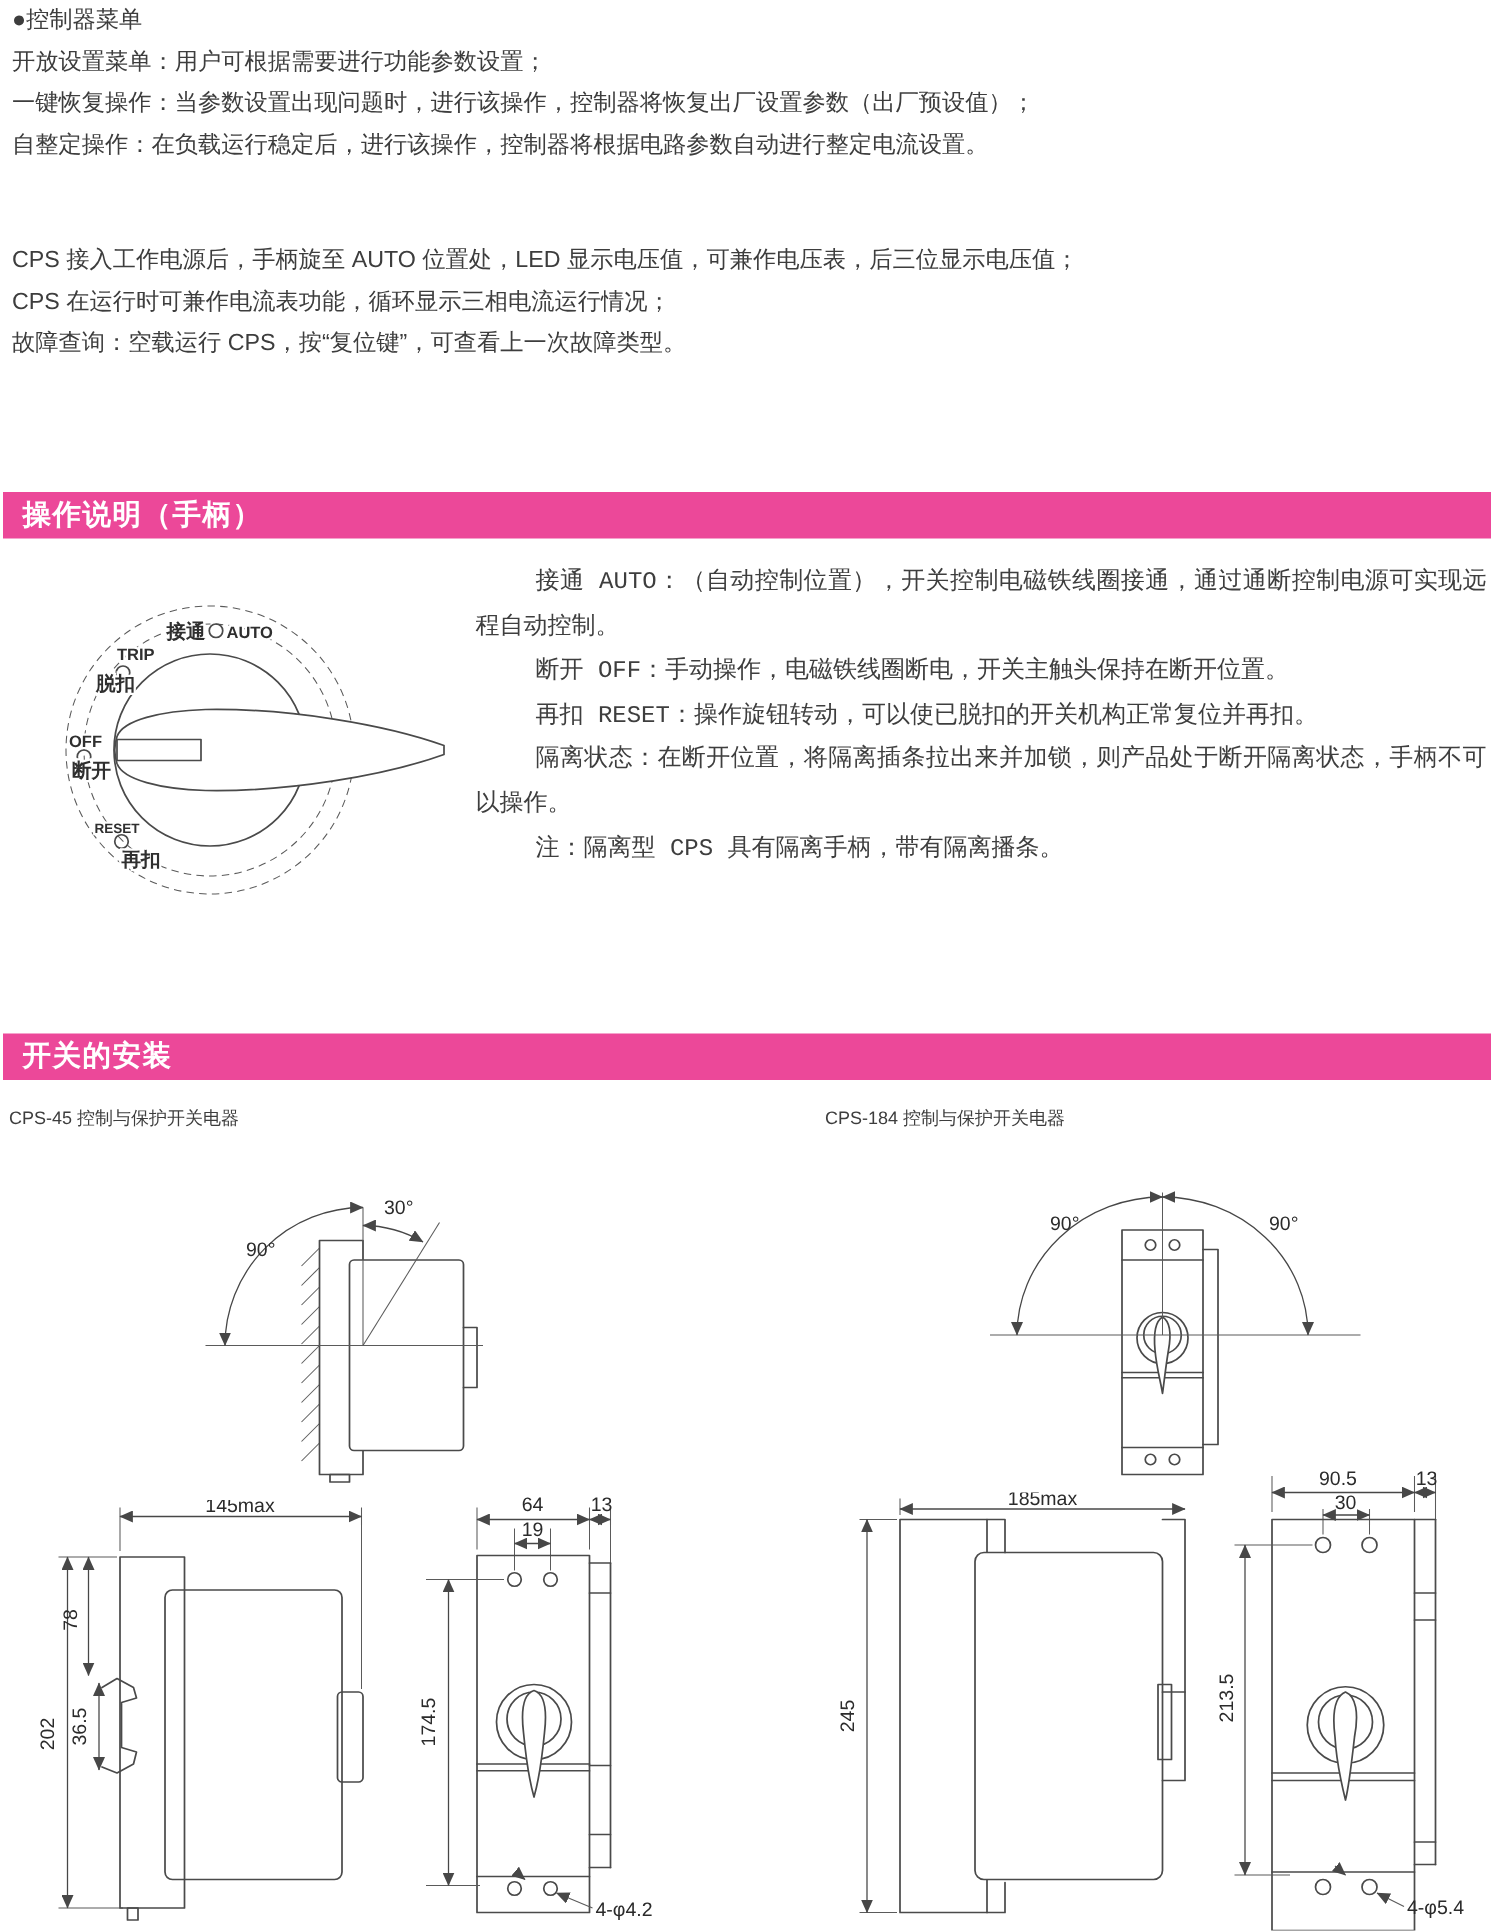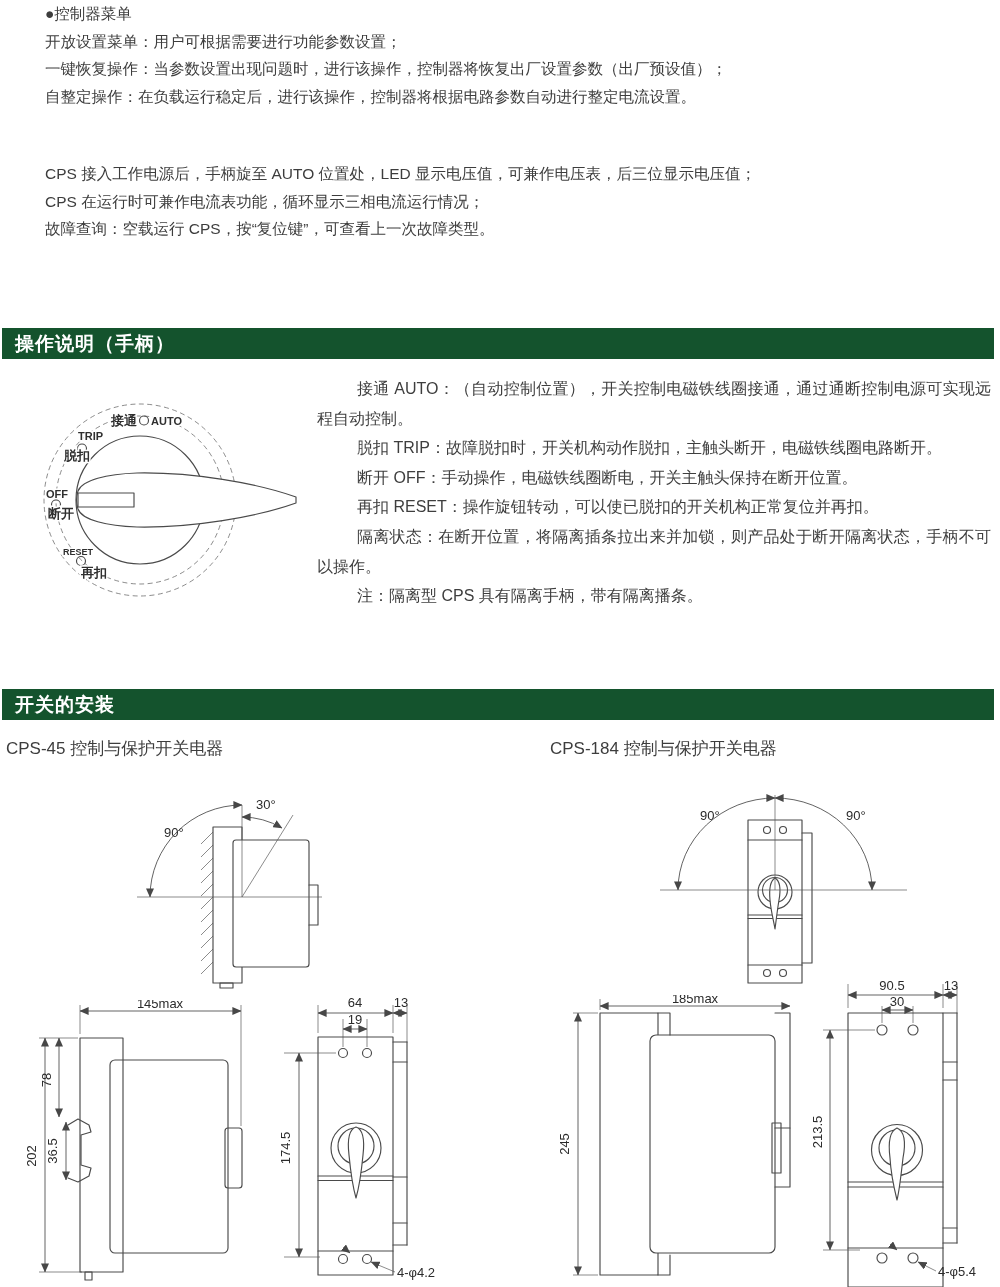--- a/index.html
+++ b/index.html
@@ -2,39 +2,39 @@
 <html><head>
 <meta charset="utf-8">
 <style>
   html,body{margin:0;padding:0;}
   body{
     width:1000px;height:1287px;position:relative;overflow:hidden;
     background:#ffffff;
     font-family:"Liberation Sans","DejaVu Sans",sans-serif;
     color:#3d3d3d;
   }
-  .intro{position:absolute;left:8px;font-size:15.5px;line-height:27.5px;color:#3d3d3d;margin-left:37px;}
+  .intro{position:absolute;left:8px;font-size:15.5px;line-height:27.5px;color:#3d3d3d;}
   .intro .ln{white-space:nowrap;}
   #intro-menu{top:0px;}
   #intro-display{top:160px;}
   .hbar{
     position:absolute;left:2px;right:6px;height:31px;
-    background:#14532d;color:#ffffff;
+    background:#ec4899;color:#ffffff;
     font-size:19px;font-weight:bold;line-height:31px;
     padding-left:13px;letter-spacing:1px;
   }
   #bar-operation{top:328px;}
   #bar-install{top:689px;}
   #handle-fig{position:absolute;left:22px;top:388px;width:305px;height:240px;}
   #op-text{
     position:absolute;left:317px;top:374px;width:674px;
-    font-size:16px;line-height:29.6px;color:#3e3e3e;text-align:justify;
+    font-size:16px;line-height:29.6px;color:#3e3e3e;text-align:justify;font-family:Liberation Mono, monospace;
   }
   #op-text p{margin:0;text-indent:2.5em;}
-  .model-label{position:absolute;font-size:17px;color:#3d3d3d;}
+  .model-label{position:absolute;font-size:12px;color:#3d3d3d;}
   #lbl-cps45{left:6px;top:737px;}
   #lbl-cps125{left:550px;top:737px;}
   .drawing{position:absolute;}
   #d45-angle{left:120px;top:790px;}
   #d45-side{left:20px;top:1000px;}
   #d45-front{left:270px;top:985px;}
   #d125-angle{left:650px;top:790px;}
   #d125-side{left:560px;top:995px;}
   #d125-front{left:810px;top:980px;}
   
@@ -95,21 +95,20 @@
     <circle class="s" cx="34" cy="116.5" r="4.5"></circle>
     <text class="hcn" x="26" y="130">断开</text>
     <text class="hsm" x="41" y="167">RESET</text>
     <circle class="s" cx="59" cy="173" r="4.5"></circle>
     <text class="hcn" x="59" y="189">再扣</text>
   </svg>
 </div>
 
 <div id="op-text">
   <p>接通 AUTO：（自动控制位置），开关控制电磁铁线圈接通，通过通断控制电源可实现远程自动控制。</p>
-  <p>脱扣 TRIP：故障脱扣时，开关机构动作脱扣，主触头断开，电磁铁线圈电路断开。</p>
   <p>断开 OFF：手动操作，电磁铁线圈断电，开关主触头保持在断开位置。</p>
   <p>再扣 RESET：操作旋钮转动，可以使已脱扣的开关机构正常复位并再扣。</p>
   <p>隔离状态：在断开位置，将隔离插条拉出来并加锁，则产品处于断开隔离状态，手柄不可以操作。</p>
   <p>注：隔离型 CPS 具有隔离手柄，带有隔离播条。</p>
 </div>
 
 <div class="hbar" id="bar-install">
   <span>开关的安装</span>
 </div>
 

